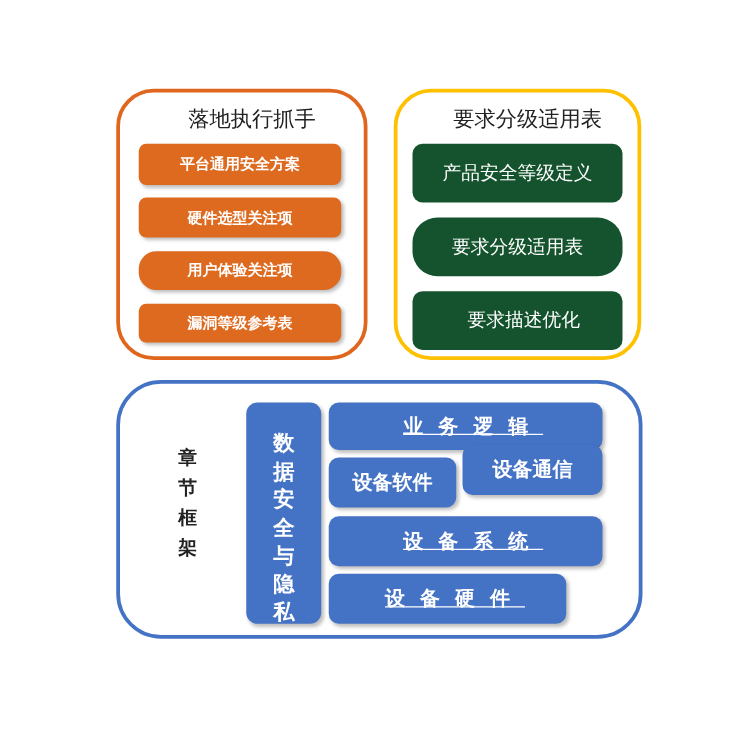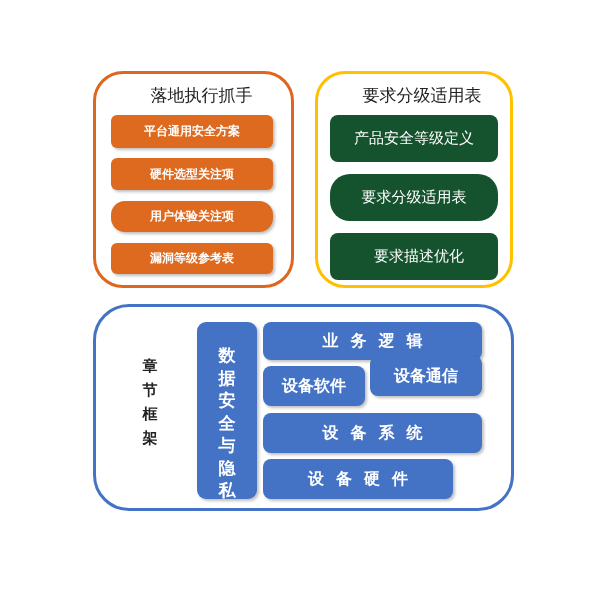--- a/index.html
+++ b/index.html
@@ -65,21 +65,21 @@
       font-size: 15px;
       font-weight: normal;
       left: 330px; width: 168px;
       box-shadow: none;
     }
     .box-blue {
       background: #4472C4;
       border-radius: 8px;
       font-size: 16px;
     }
-    .spaced { letter-spacing: 12px; padding-left: 12px; }
+    .spaced { letter-spacing: 12px; padding-left: 12px; text-decoration: underline; }
     .vertical-label {
       position: absolute;
       left: 138px; top: 354px;
       width: 24px;
       font-size: 15px;
       line-height: 24px;
       color: #222222;
       text-align: center;
       word-break: break-all;
       font-weight: bold;

